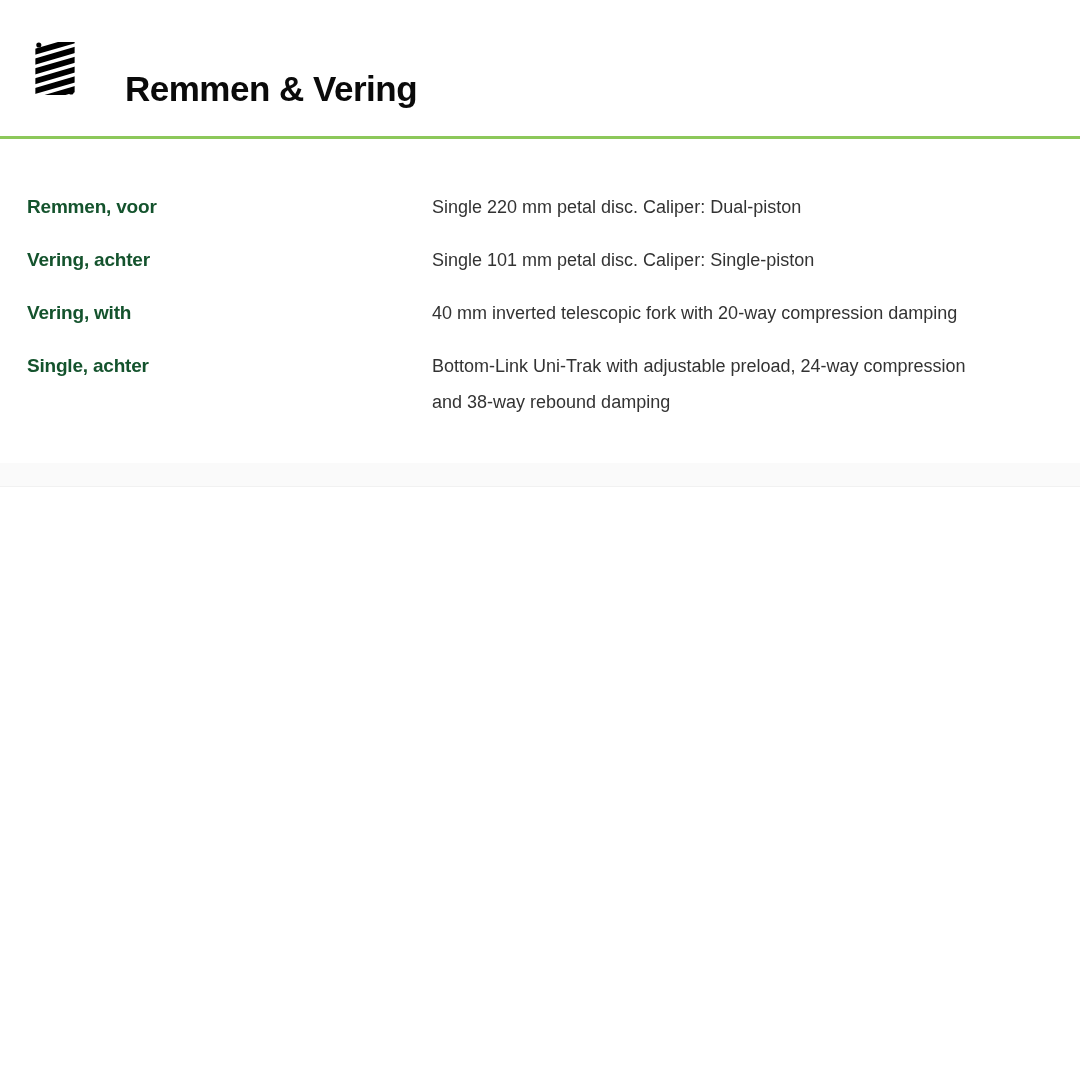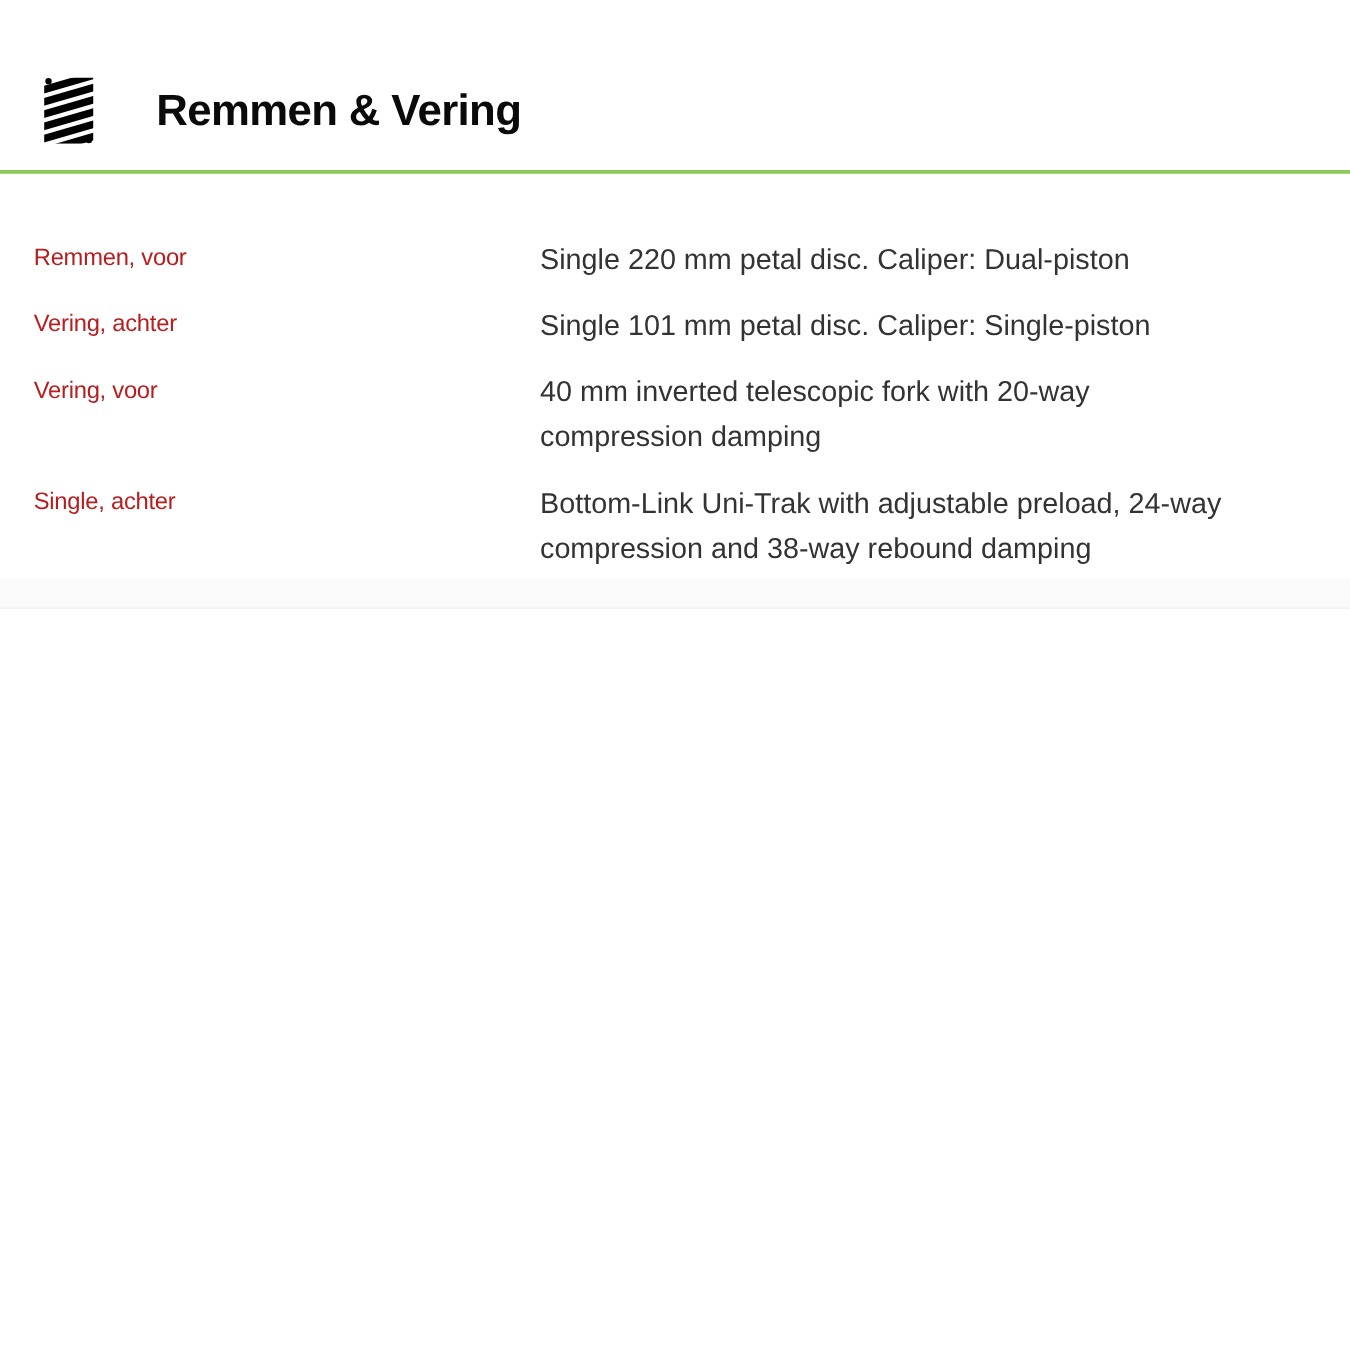--- a/index.html
+++ b/index.html
@@ -13,21 +13,21 @@
     width: 1080px;
     height: 1080px;
     background: #ffffff;
     overflow: hidden;
   }
   .section-header {
     position: absolute;
     left: 35px;
     top: 42px;
     display: flex;
-    align-items: center;
+    align-items: flex-start;
     gap: 50px;
   }
   .spring-icon {
     width: 40px;
     height: 53px;
     flex: 0 0 auto;
   }
   .section-title {
     font-size: 35px;
     font-weight: bold;
@@ -52,28 +52,28 @@
   }
   .spec-row {
     display: flex;
     align-items: flex-start;
     margin-bottom: 17px;
   }
   .spec-label {
     width: 405px;
     flex: 0 0 405px;
     font-size: 19px;
-    font-weight: normal;
-    color: #b91c1c;
+    font-weight: bold;
+    color: #14532d;
     line-height: 36px;
     letter-spacing: -0.2px;
   }
   .spec-value {
     max-width: 545px;
-    font-size: 23px;
+    font-size: 18px;
     color: #333333;
     line-height: 36px;
   }
   .bottom-band {
     position: absolute;
     left: 0;
     top: 463px;
     width: 100%;
     height: 23px;
     background: #fafafa;
@@ -111,21 +111,21 @@
   <div class="spec-table">
     <div class="spec-row">
       <div class="spec-label">Remmen, voor</div>
       <div class="spec-value">Single 220 mm petal disc. Caliper: Dual-piston</div>
     </div>
     <div class="spec-row">
       <div class="spec-label">Vering, achter</div>
       <div class="spec-value">Single 101 mm petal disc. Caliper: Single-piston</div>
     </div>
     <div class="spec-row">
-      <div class="spec-label">Vering, voor</div>
+      <div class="spec-label">Vering, with</div>
       <div class="spec-value">40 mm inverted telescopic fork with 20-way compression damping</div>
     </div>
     <div class="spec-row">
       <div class="spec-label">Single, achter</div>
       <div class="spec-value">Bottom-Link Uni-Trak with adjustable preload, 24-way compression and 38-way rebound damping</div>
     </div>
   </div>
 
   <div class="bottom-band"></div>
 

